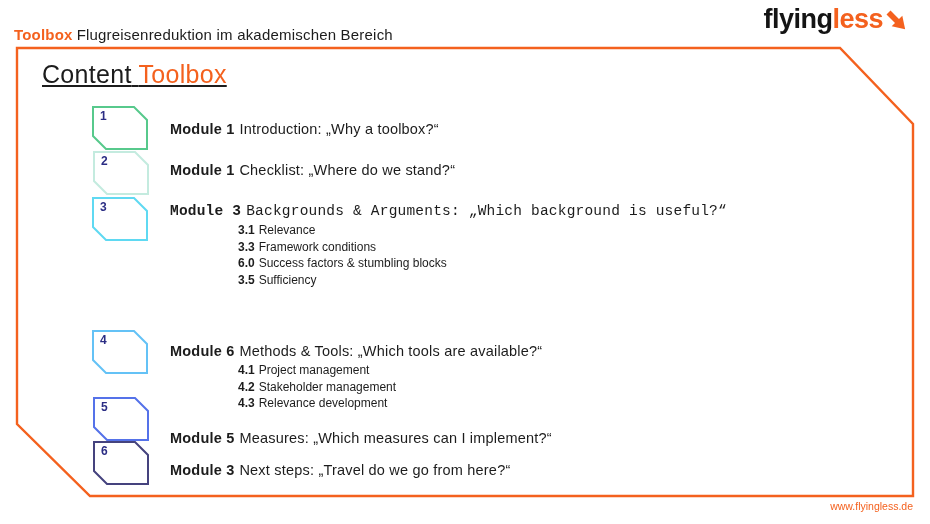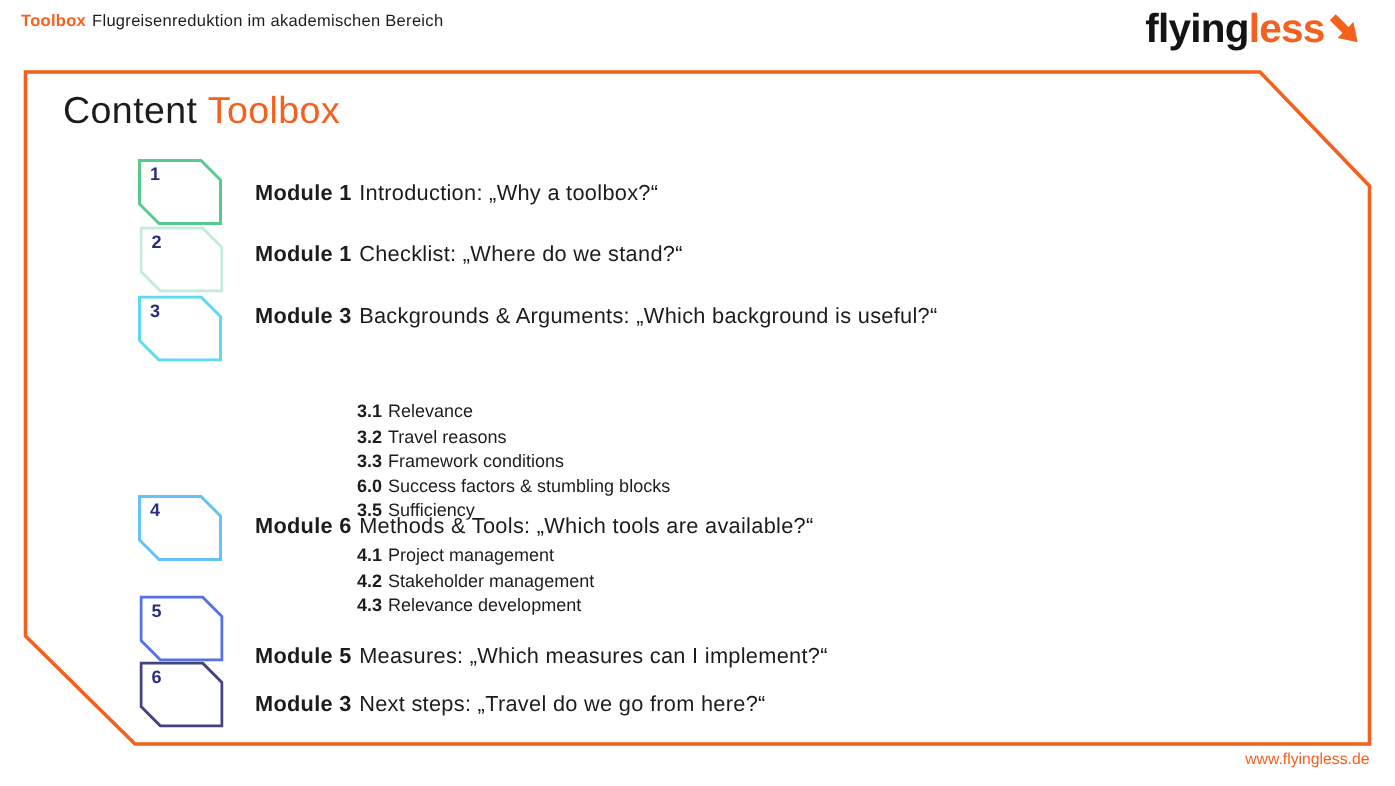--- a/index.html
+++ b/index.html
@@ -1,31 +1,31 @@
 <!DOCTYPE html>
 <html><head>
 <meta charset="utf-8">
 <style>
   html,body{margin:0;padding:0;background:#ffffff;}
   .slide{
     position:relative;width:930px;height:524px;background:#ffffff;
     font-family:"Liberation Sans",sans-serif;overflow:hidden;
   }
   
-  .brand-line{position:absolute;left:14px;top:8px;font-size:11px;color:#1c1c1c;letter-spacing:.2px;}
+  .brand-line{position:absolute;left:14px;top:26px;font-size:15px;color:#1c1c1c;letter-spacing:.2px;}
   .brand-line .bold-orange{font-weight:bold;color:#f4611e;margin-right:4px;}
   
   .logo{position:absolute;right:20px;top:4px;display:flex;align-items:center;}
   .logo-text{font-size:27px;font-weight:600;letter-spacing:-0.5px;color:#141414;}
   .logo-text .orange{color:#f4611e;}
   .logo-arrow{margin-left:1px;transform:translateY(3px);}
   
   .frame-svg{position:absolute;left:0;top:0;}
   
-  .page-title{position:absolute;left:42px;top:60px;font-size:25px;color:#1c1c1c;letter-spacing:.3px;}
+  .page-title{position:absolute;left:42px;top:60px;font-size:25px;color:#1c1c1c;letter-spacing:.3px;text-decoration:underline;}
   .page-title .orange{color:#f4611e;}
   
   .numbox{position:absolute;width:56px;height:44px;}
   .numbox svg{position:absolute;left:0;top:0;}
   .numbox .num{position:absolute;left:8px;top:3px;font-size:12px;font-weight:bold;color:#2b2d84;}
   
   .mline{position:absolute;left:170px;font-size:14.5px;color:#1c1c1c;letter-spacing:.2px;white-space:nowrap;}
   .mline .mlabel{font-weight:bold;}
   .mline .mtext{margin-left:5px;}
   
@@ -101,36 +101,35 @@
       </svg>
     <span class="num">6</span>
   </div>
 
   <div class="mline" style="top:121px;">
     <span class="mlabel">Module 1</span><span class="mtext">Introduction: „Why a toolbox?“</span>
   </div>
   <div class="mline" style="top:162px;">
     <span class="mlabel">Module 1</span><span class="mtext">Checklist: „Where do we stand?“</span>
   </div>
-  <div class="mline" style="top:203px;">
+  <div class="mline" style="top:203px;font-family:Liberation Mono, monospace;">
     <span class="mlabel">Module 3</span><span class="mtext">Backgrounds &amp; Arguments: „Which background is useful?“</span>
   </div>
   <div class="mline" style="top:343px;">
     <span class="mlabel">Module 6</span><span class="mtext">Methods &amp; Tools: „Which tools are available?“</span>
   </div>
   <div class="mline" style="top:430px;">
     <span class="mlabel">Module 5</span><span class="mtext">Measures: „Which measures can I implement?“</span>
   </div>
   <div class="mline" style="top:462px;">
     <span class="mlabel">Module 3</span><span class="mtext">Next steps: „Travel do we go from here?“</span>
   </div>
 
-  <div class="sublist" style="top:222px;margin-top:44px;">
+  <div class="sublist" style="top:222px;">
     <div class="subline"><span class="snum">3.1</span><span class="stext">Relevance</span></div>
-    <div class="subline"><span class="snum">3.2</span><span class="stext">Travel reasons</span></div>
     <div class="subline"><span class="snum">3.3</span><span class="stext">Framework conditions</span></div>
     <div class="subline"><span class="snum">6.0</span><span class="stext">Success factors &amp; stumbling blocks</span></div>
     <div class="subline"><span class="snum">3.5</span><span class="stext">Sufficiency</span></div>
   </div>
 
   <div class="sublist" style="top:362px;">
     <div class="subline"><span class="snum">4.1</span><span class="stext">Project management</span></div>
     <div class="subline"><span class="snum">4.2</span><span class="stext">Stakeholder management</span></div>
     <div class="subline"><span class="snum">4.3</span><span class="stext">Relevance development</span></div>
   </div>

